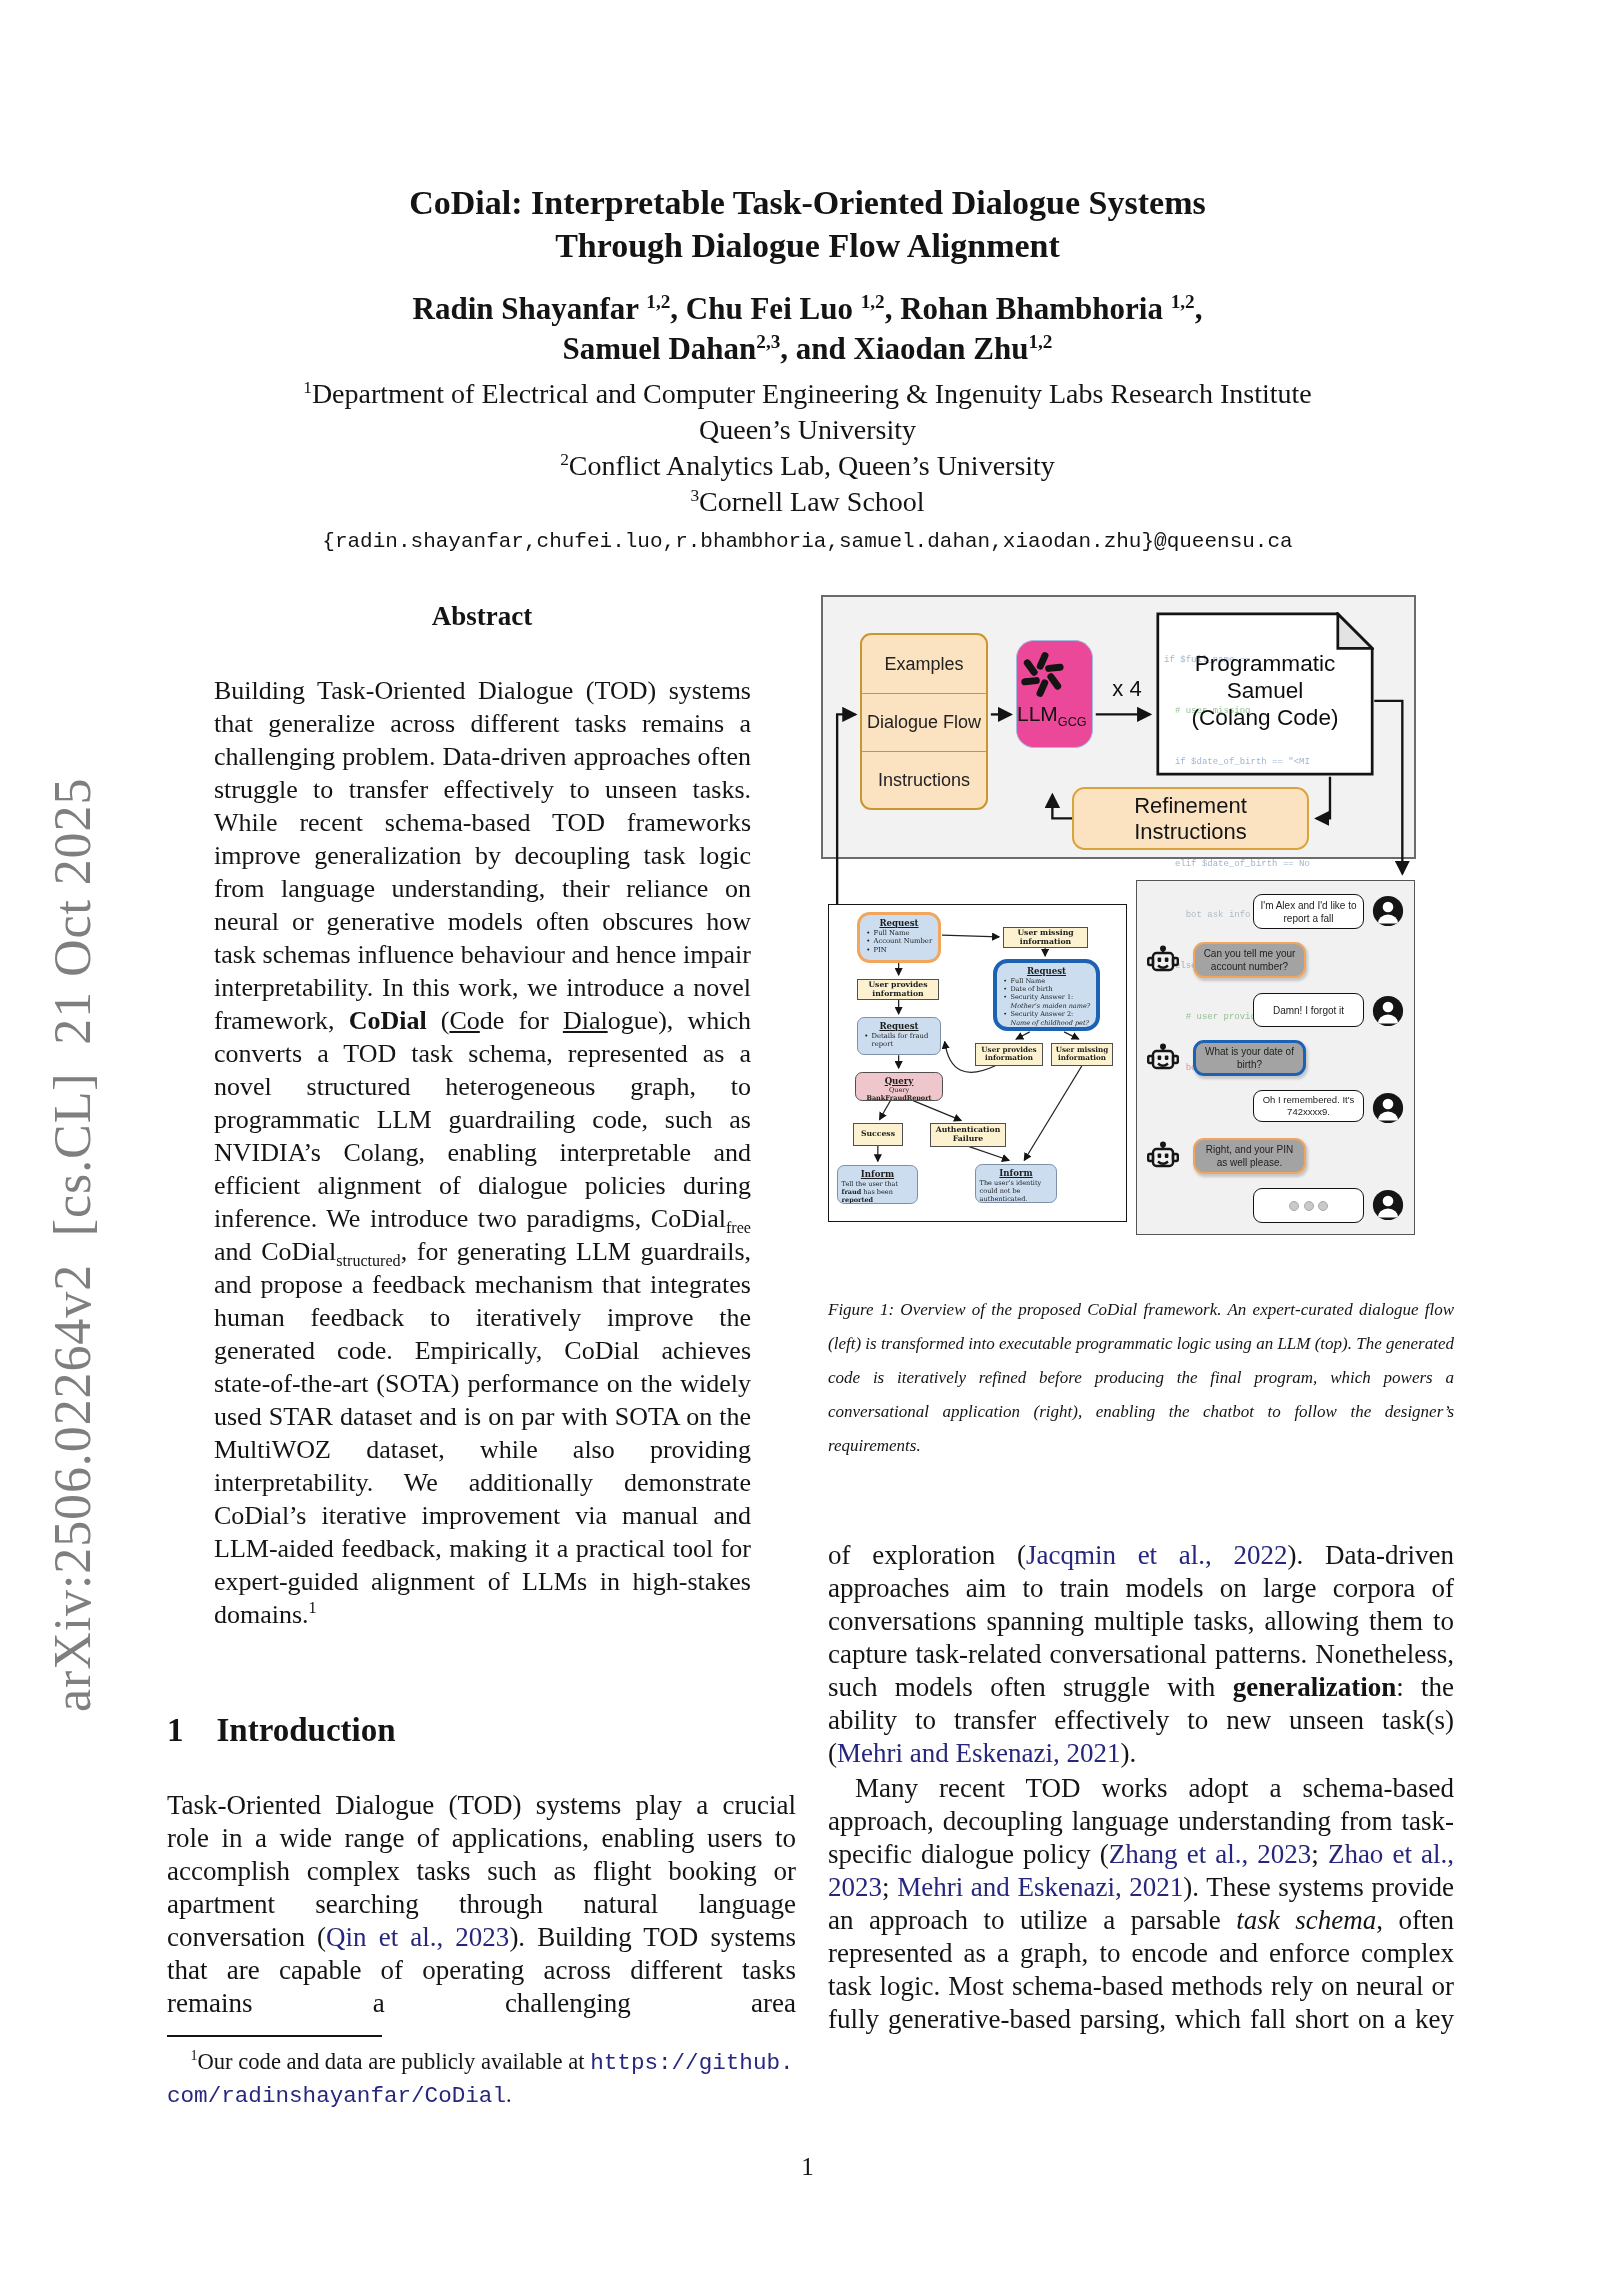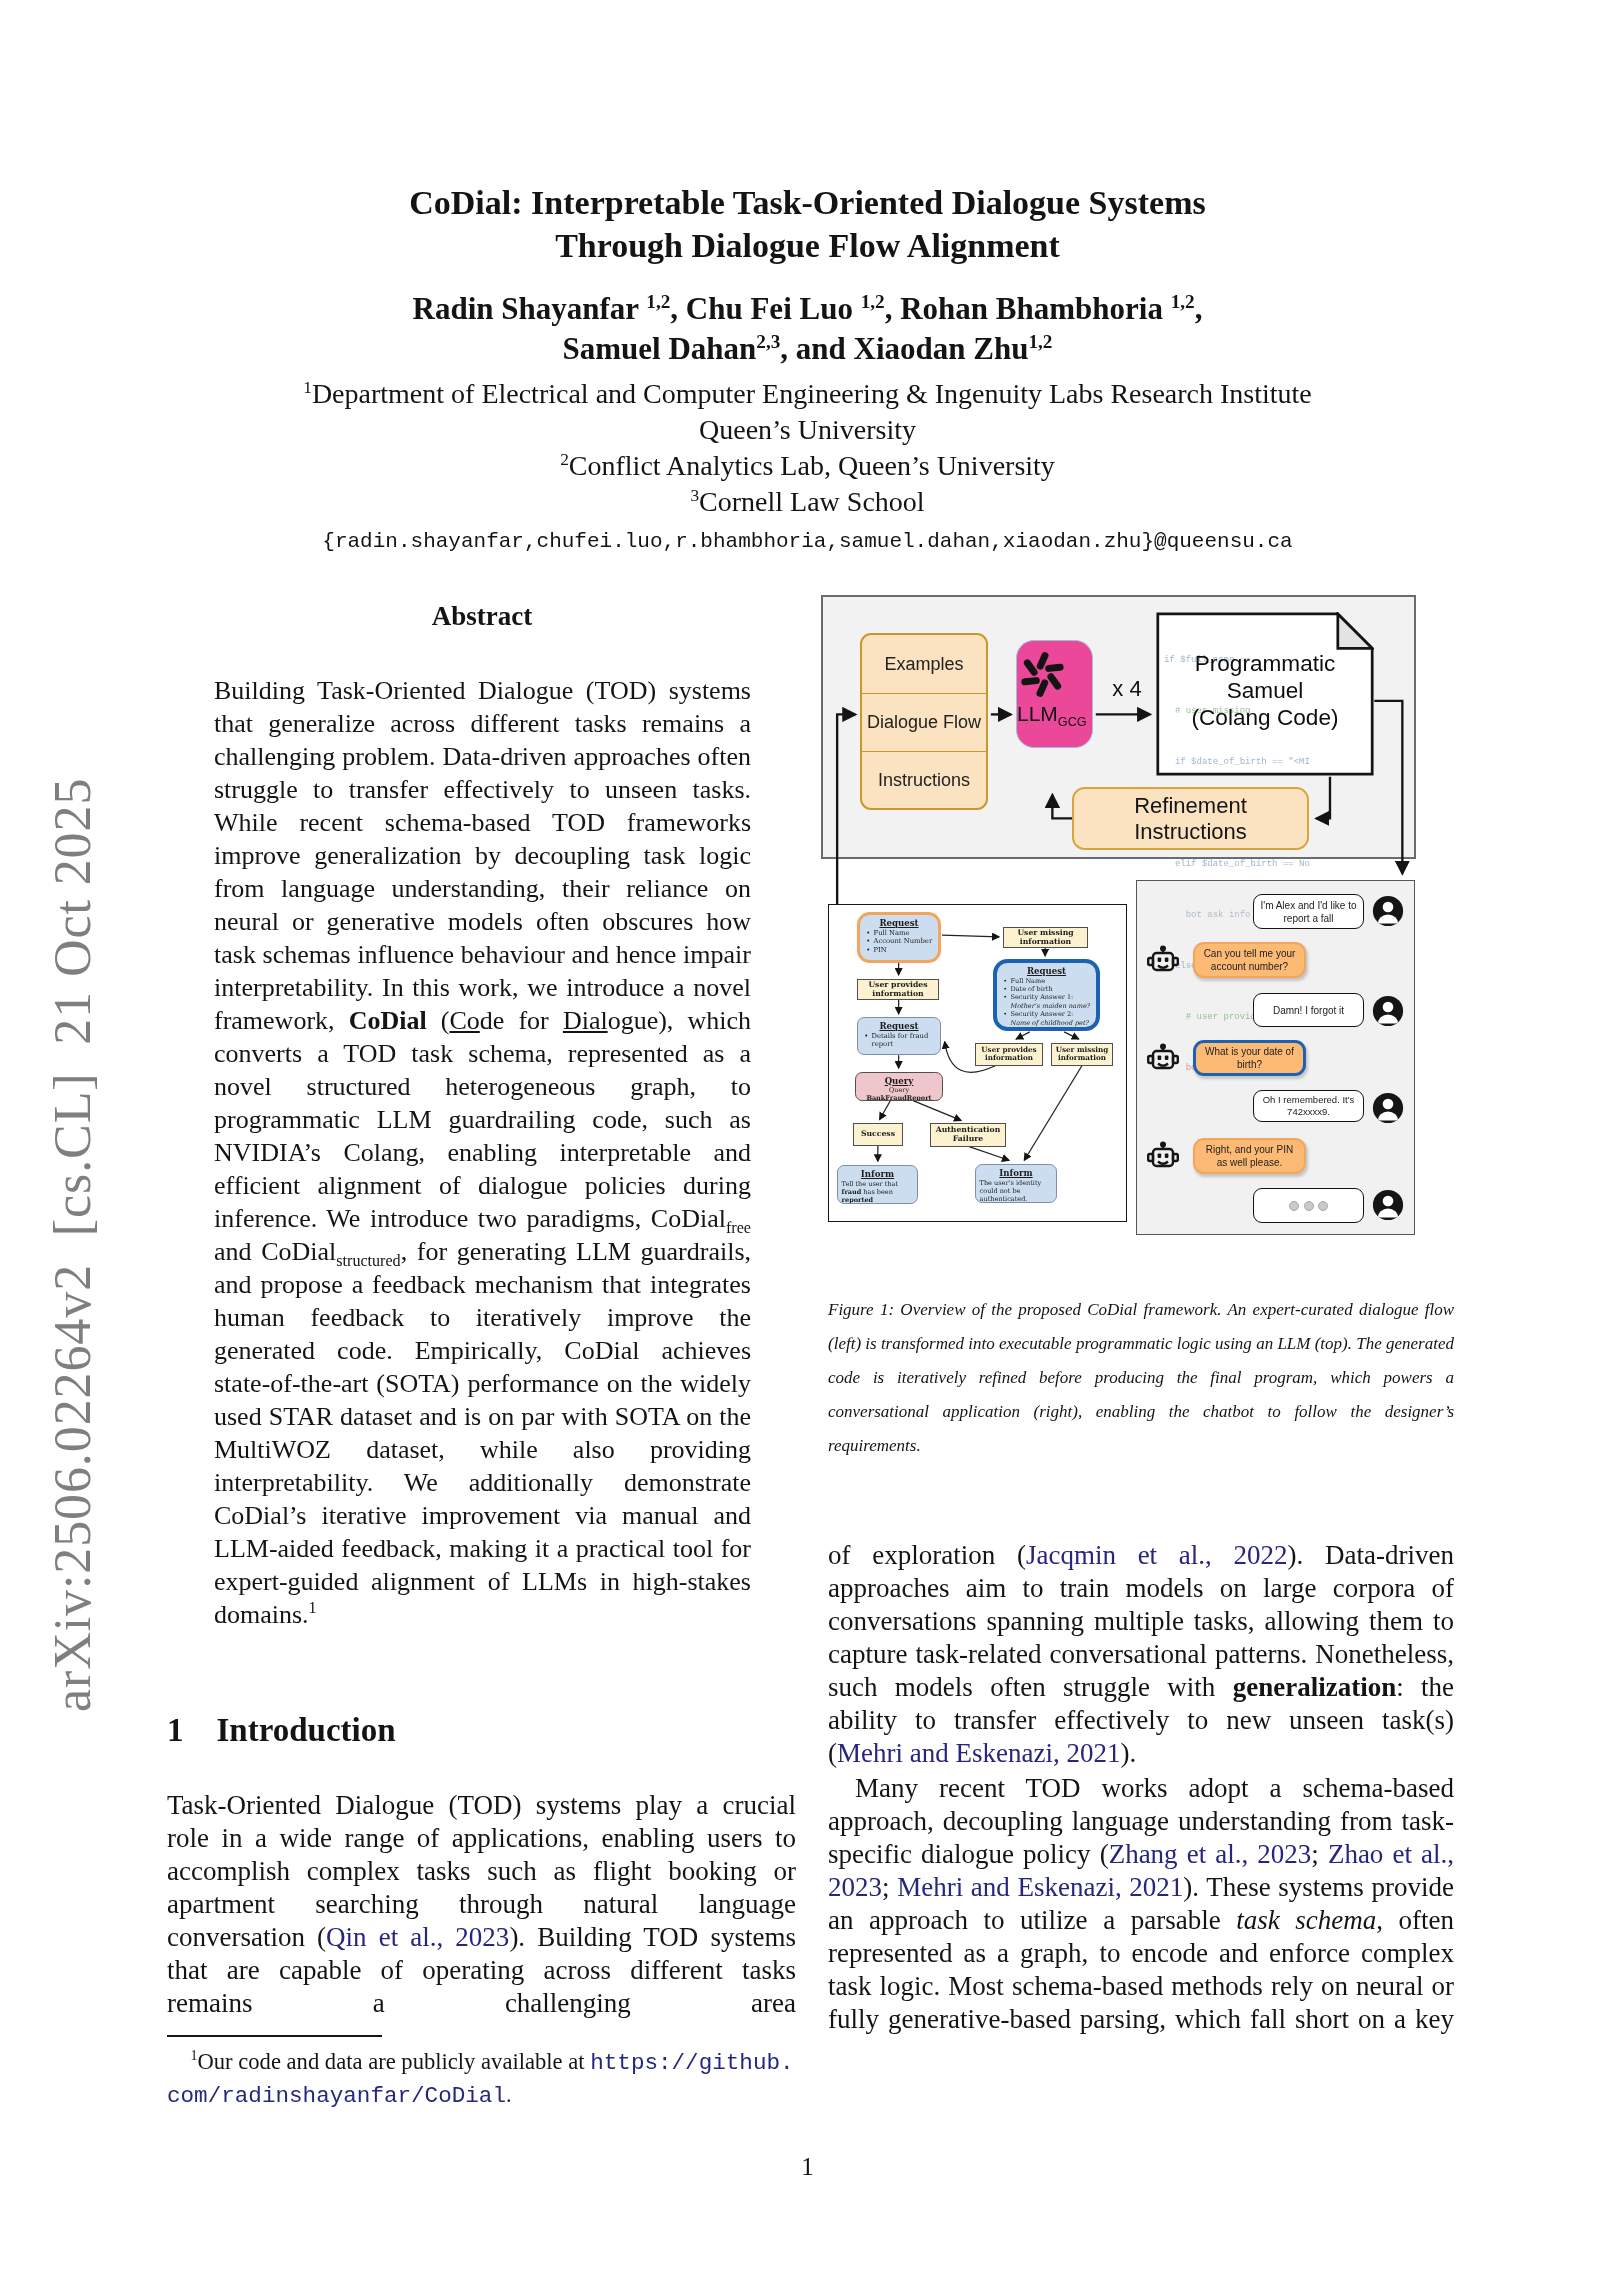--- a/index.html
+++ b/index.html
@@ -103,21 +103,21 @@
   .hl-blue { border:4.1px solid #1b62b5; border-radius:14.5px; }
   .ntitle { font-weight:bold; text-decoration:underline; text-align:center; font-size:8.6px; padding-top:2.7px; }
   .nbody { font-size:6.8px; line-height:1.3; padding:0.9px 3.6px 1.8px 5.4px; }
   .bul { position:relative; padding-left:8.1px; }
   .bul::before { content:"•"; position:absolute; left:0.9px; }
 
   
   .ubub { position:absolute; width:111px; background:#fff; border:1.8px solid #131313; border-radius:9px;
           display:flex; align-items:center; justify-content:center; text-align:center;
           font-size:10px; line-height:1.3; padding:2.7px 6.3px; color:#222; }
-  .bbub { position:absolute; width:113px; background:#fdba74; border-radius:11px;
+  .bbub { position:absolute; width:113px; background:#a3a3a3; border-radius:11px;
           display:flex; align-items:center; justify-content:center; text-align:center;
           font-size:10px; line-height:1.3; padding:2.7px 6.3px; color:#222;
           box-shadow:1.8px 2.7px 2.7px rgba(0,0,0,.18); }
   .b-orange { border:2.7px solid #f2a55c; }
   .b-blue { border:3.2px solid #1b62b5; }
   .icon-bot { position:absolute; width:34px; height:34px; }
   .icon-av { position:absolute; width:32px; height:32px; }
   .dots { display:flex; gap:4.5px; align-items:center; justify-content:center; }
   .dots i { width:10px; height:10px; border-radius:50%; background:#c9c9c9; border:0.9px solid #a8a8a8; }
   .hidden-defs { position:absolute; width:0; height:0; overflow:hidden; }

